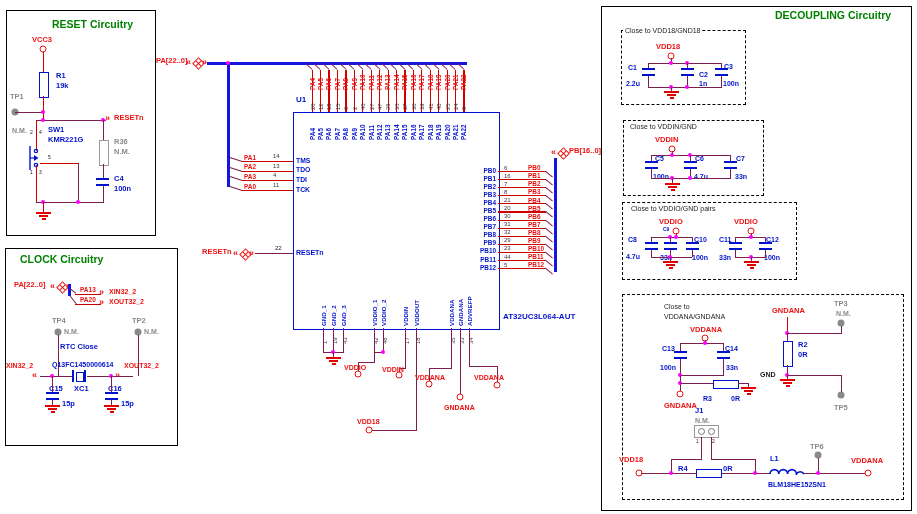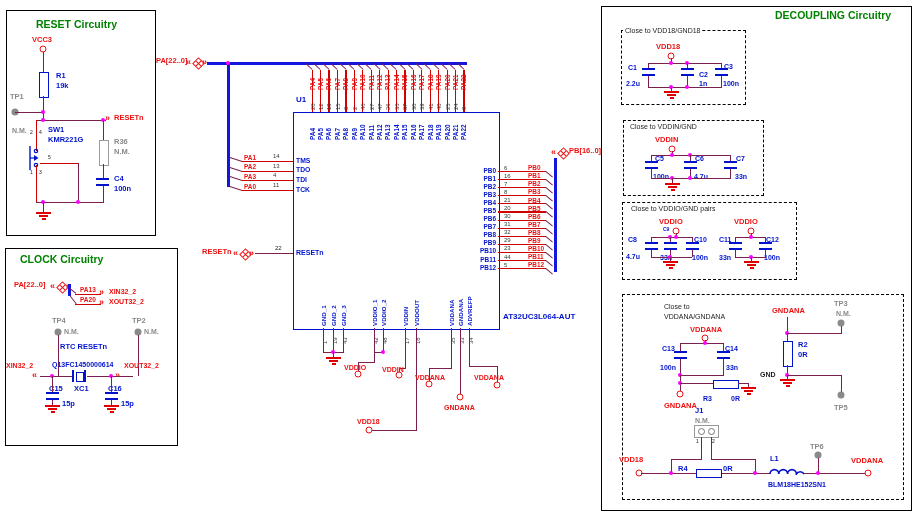--- a/index.html
+++ b/index.html
@@ -67,21 +67,21 @@
   .bpc{position:absolute;top:0;width:8px}
   .bpc .bname{left:0;top:326px;font-size:6.2px;font-weight:bold;color:#0012cc}
   .bpc .bpin{left:0.5px;top:344px;font-size:6px;color:#3a3a3a}
 </style>
 </head>
 <body>
 
 <div id="stage">
 
   <div class="box" style="left:6px;top:10px;width:148px;height:224px"></div>
-  <span class="lbl grn b f10" style="left:36px;top:19px">RESET Circuitry</span>
+  <span class="lbl grn b f10" style="left:52px;top:19px">RESET Circuitry</span>
 
   <span class="lbl red b f75" style="left:32px;top:36px">VCC3</span>
   <i class="pwr" style="left:43px;top:49px"></i>
   <i class="wire v rw" style="left:43px;top:52px;height:20px"></i>
   <div class="resv" style="left:39px;top:72px"></div>
   <span class="lbl blue b f75" style="left:56px;top:72px">R1</span>
   <span class="lbl blue b f75" style="left:56px;top:82px">19k</span>
   <i class="wire v rw" style="left:43px;top:96px;height:24px"></i>
   <span class="lbl gray b f75" style="left:10px;top:93px">TP1</span>
   <i class="tpd" style="left:15px;top:112px"></i>
@@ -153,21 +153,21 @@
 
   <span class="lbl gray b f75" style="left:52px;top:317px">TP4</span>
   <i class="tpd" style="left:58px;top:332px"></i>
   <span class="lbl gray b f7" style="left:64px;top:328px">N.M.</span>
   <i class="wire v" style="left:58px;top:335px;height:41px"></i>
   <span class="lbl gray b f75" style="left:132px;top:317px">TP2</span>
   <i class="tpd" style="left:138px;top:332px"></i>
   <span class="lbl gray b f7" style="left:144px;top:328px">N.M.</span>
   <i class="wire v" style="left:138px;top:335px;height:41px"></i>
 
-  <span class="lbl blue b f75" style="left:60px;top:343px">RTC RESETn</span>
+  <span class="lbl blue b f75" style="left:60px;top:343px">RTC Close</span>
   <span class="lbl red b f7" style="left:6px;top:362px">XIN32_2</span>
   <span class="chev" style="left:32px;top:371px">«</span>
   <span class="lbl blue b f7" style="left:52px;top:361px">Q13FC1450000614</span>
   <span class="lbl red b f7" style="left:124px;top:362px">XOUT32_2</span>
   <span class="chev" style="left:115px;top:371px">»</span>
   <i class="wire h" style="left:40px;top:376px;width:33px"></i>
   <i class="wire h" style="left:87px;top:376px;width:46px"></i>
   <i class="dot" style="left:52px;top:376px"></i>
   <i class="dot" style="left:111px;top:376px"></i>
   <i class="xbar" style="left:72px;top:370px"></i>

